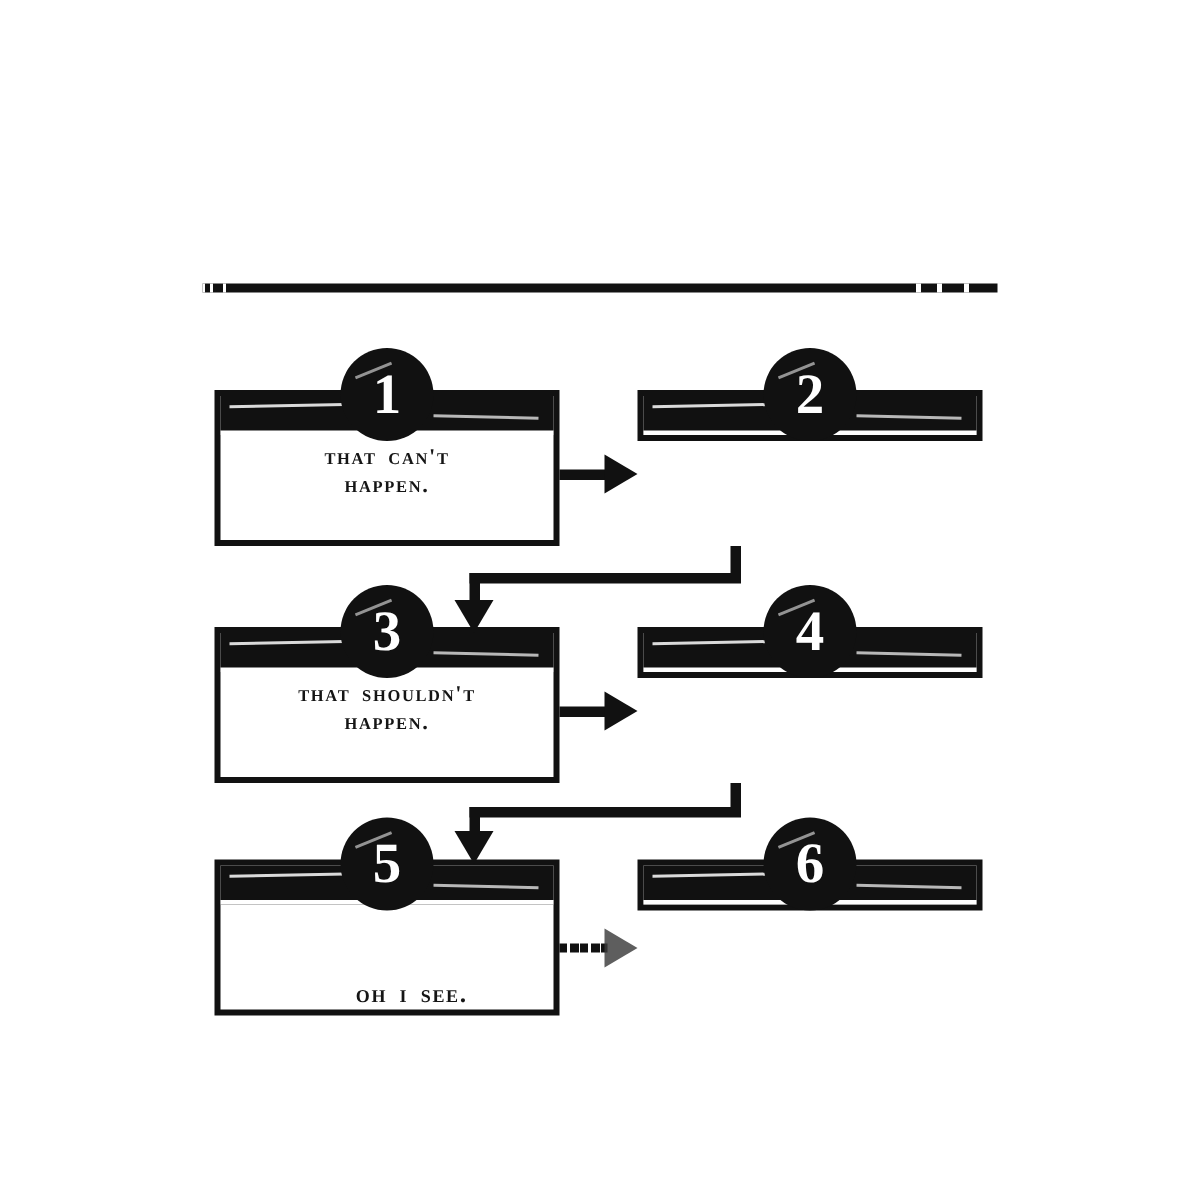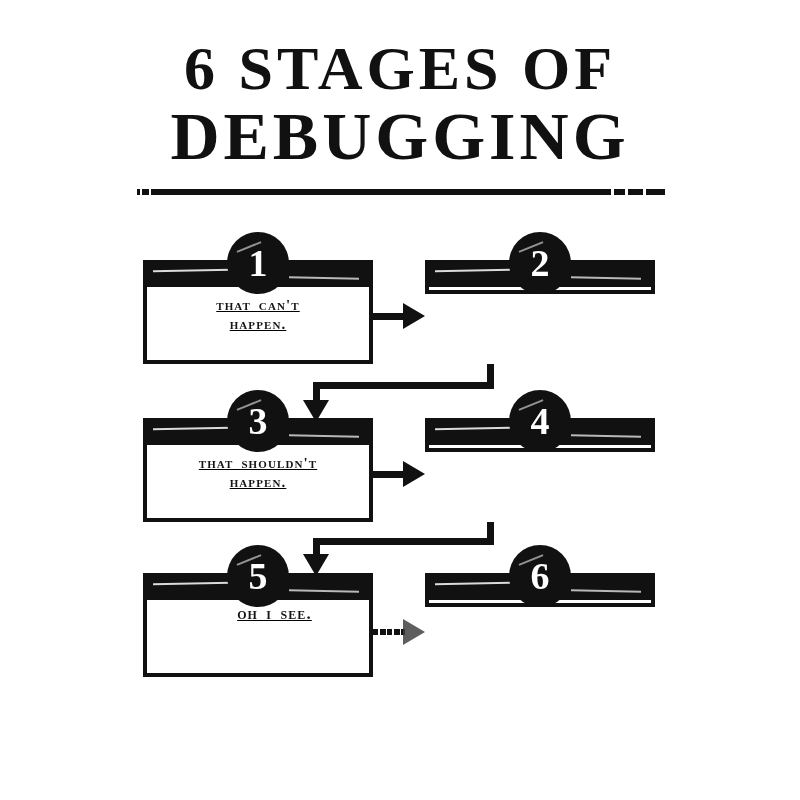--- a/index.html
+++ b/index.html
@@ -86,23 +86,22 @@
     background:rgba(255,255,255,0.7);
     transform:rotate(1.4deg);
   }
 
   .node .body {
     height:70px;
     display:flex;
     align-items:flex-start;
     justify-content:center;
     padding-top:6px;
-    text-decoration:underline;
-  }
-  .node.single .body { align-items:flex-start; padding-top:0;padding-left:33px; }
+  }
+  .node.single .body { align-items:flex-end; padding-top:0;padding-left:33px; }
 
   .caption {
     text-align:center;
     color:#151515;
     font-family:"Liberation Serif", serif;
     font-weight:700;
     font-size:15px;
     line-height:1.26;
     letter-spacing:1.1px;
     word-spacing:3px;
@@ -166,24 +165,20 @@
   .faded .arrow-head.right {
     border-left-color:#3a3a3a;
     opacity:0.82;
   }
 </style>
 </head>
 <body>
 
 <div id="poster">
 
-  <div class="title-block">
-    <div class="title-line l1">6 STAGES OF</div>
-    <div class="title-line l2">DEBUGGING</div>
-  </div>
   <div class="title-rule"></div>
 
   <div class="flow">
 
     <div class="node" style="left:143px; top:260px;">
       <div class="badge">
         <span>1</span>
       </div>
       <div class="bar"></div>
       <div class="body">

